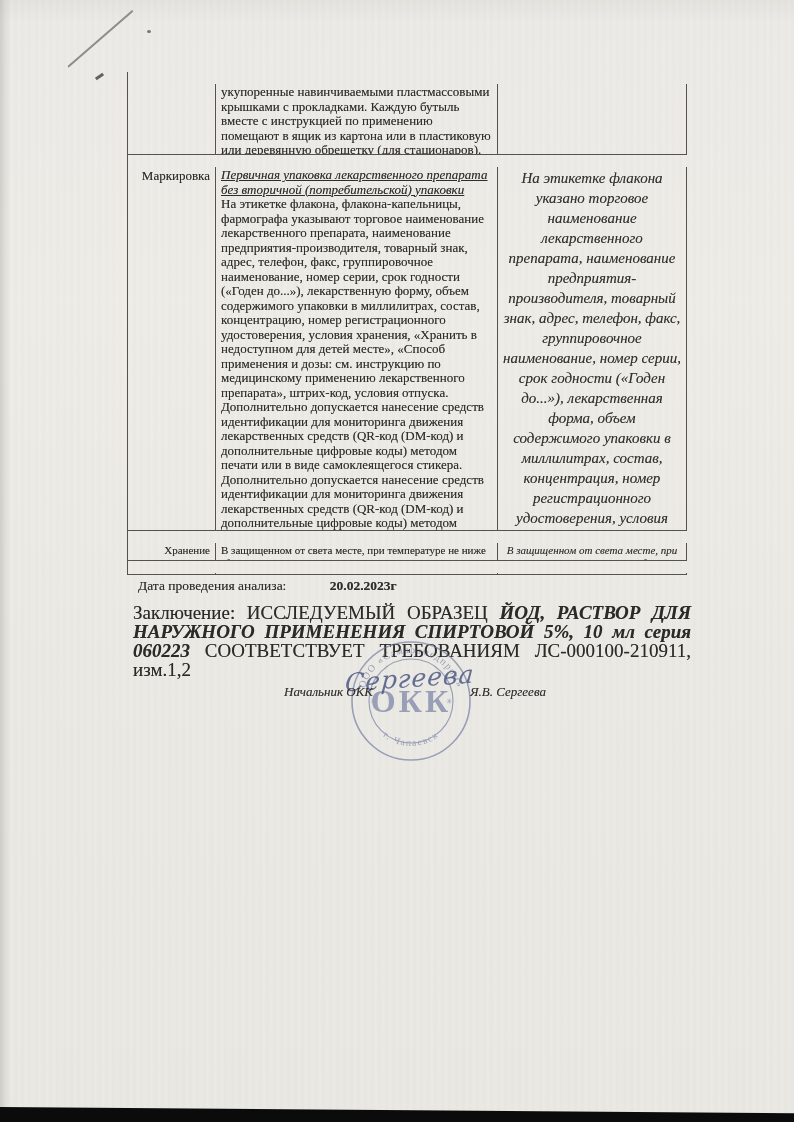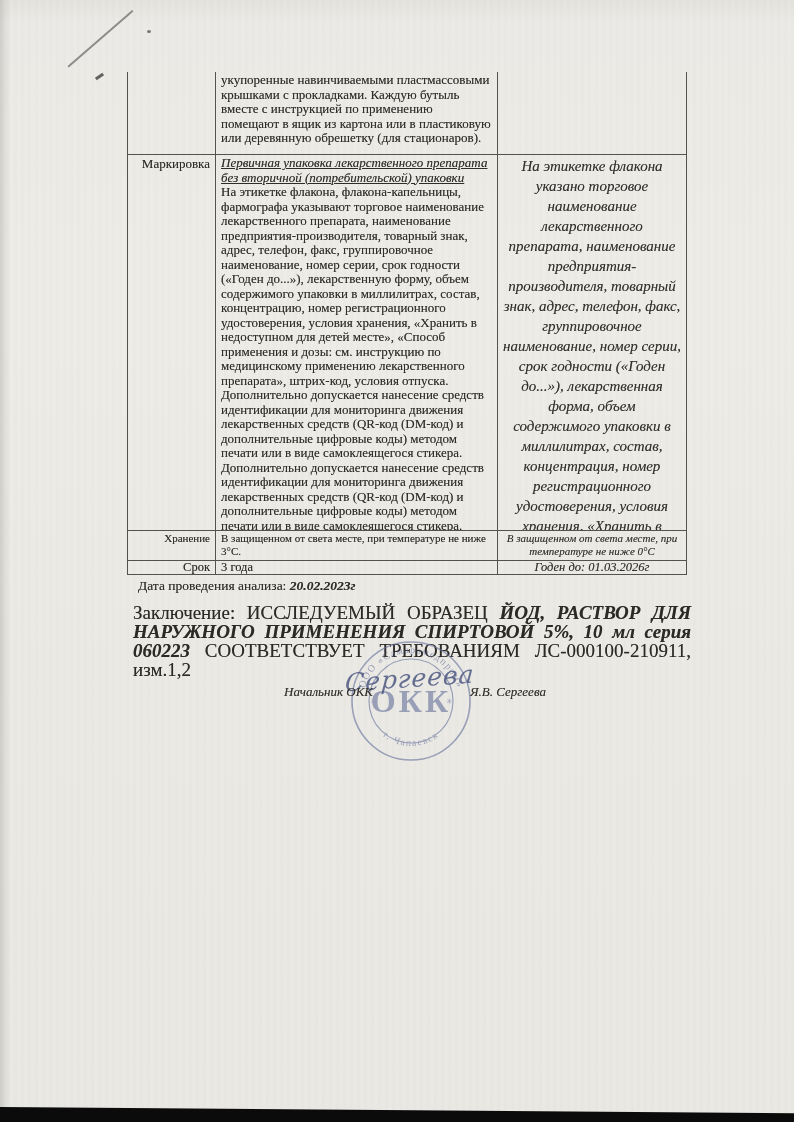--- a/index.html
+++ b/index.html
@@ -12,31 +12,31 @@
           linear-gradient(180deg,#e3e2dd 0,#eceae6 22px,#edece7 300px,#eae9e4 700px,#e9e8e3 100%);
         color:#2f2d2a;}
   .scan-text{text-shadow:0 0 .5px rgba(70,66,60,.55);}
 
   
   #req-table{position:absolute;left:127px;top:72px;width:559px;
              display:grid;grid-template-columns:88px 282px 189px;
              grid-template-rows:83px 376px 30px 14px;
              border-left:1px solid #55524d;font-size:13px;line-height:14.5px;}
   #req-table .cell{box-sizing:border-box;border-right:1px solid #55524d;
-                   border-bottom:1px solid #55524d;padding:1px 5px 0 5px;overflow:hidden;}
+                   border-bottom:1px solid #55524d;padding:1px 5px 0 5px;overflow:hidden;margin-top:12px;}
   .label-cell{padding-top:2px !important;text-align:right;}
   .result-cell{font-style:italic;text-align:center;font-size:15px;line-height:20px;color:#343230;}
   .marking-heading{font-weight:normal;font-style:italic;text-decoration:underline;}
   .row-tight{line-height:12.5px !important;padding-top:1px !important;font-size:11px;}
   .shelf-row{line-height:12px !important;padding-top:0 !important;font-size:12.5px;}
   .para{margin:0;}
 
   
   #date-line{position:absolute;left:138px;top:578px;font-size:13.5px;white-space:nowrap;}
-  #date-line .date-val{font-weight:bold;font-style:italic;}
+  #date-line .date-val{font-weight:bold;margin-left:40px;}
   #conclusion{position:absolute;left:133px;top:603px;width:558px;
               font-size:19px;line-height:19px;text-align:justify;color:#2b2a27;}
   .concl-bold{font-weight:bold;font-style:italic;}
 
   
   #sig-row{position:absolute;left:284px;top:684px;width:330px;font-size:13px;font-style:italic;color:#33312e;}
   #sig-title{position:absolute;left:0;top:0;white-space:nowrap;text-align:center;}
   #sig-name{position:absolute;left:186px;top:0;white-space:nowrap;}
   #handwritten{position:absolute;left:345px;top:664px;font-size:25px;font-style:italic;
                font-family:"DejaVu Serif",serif;color:#44507c;opacity:.8;

